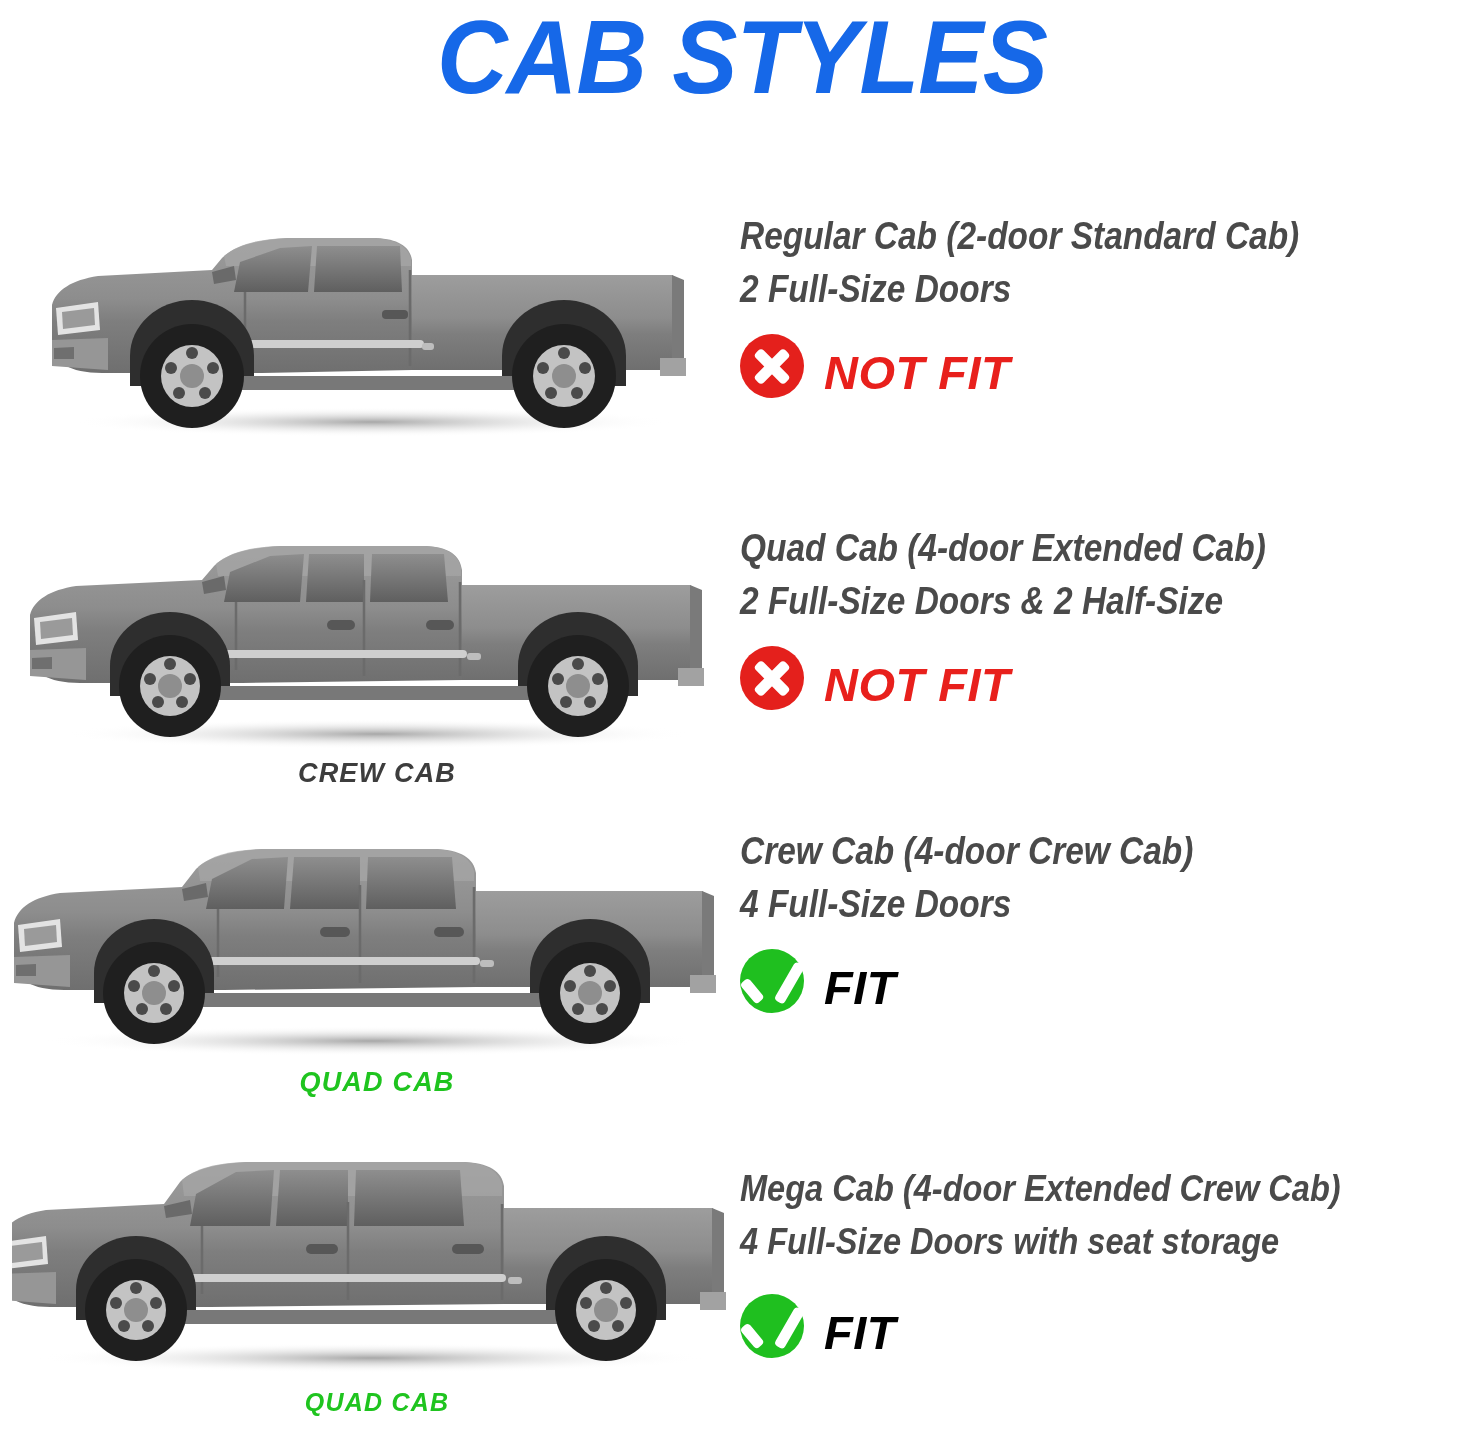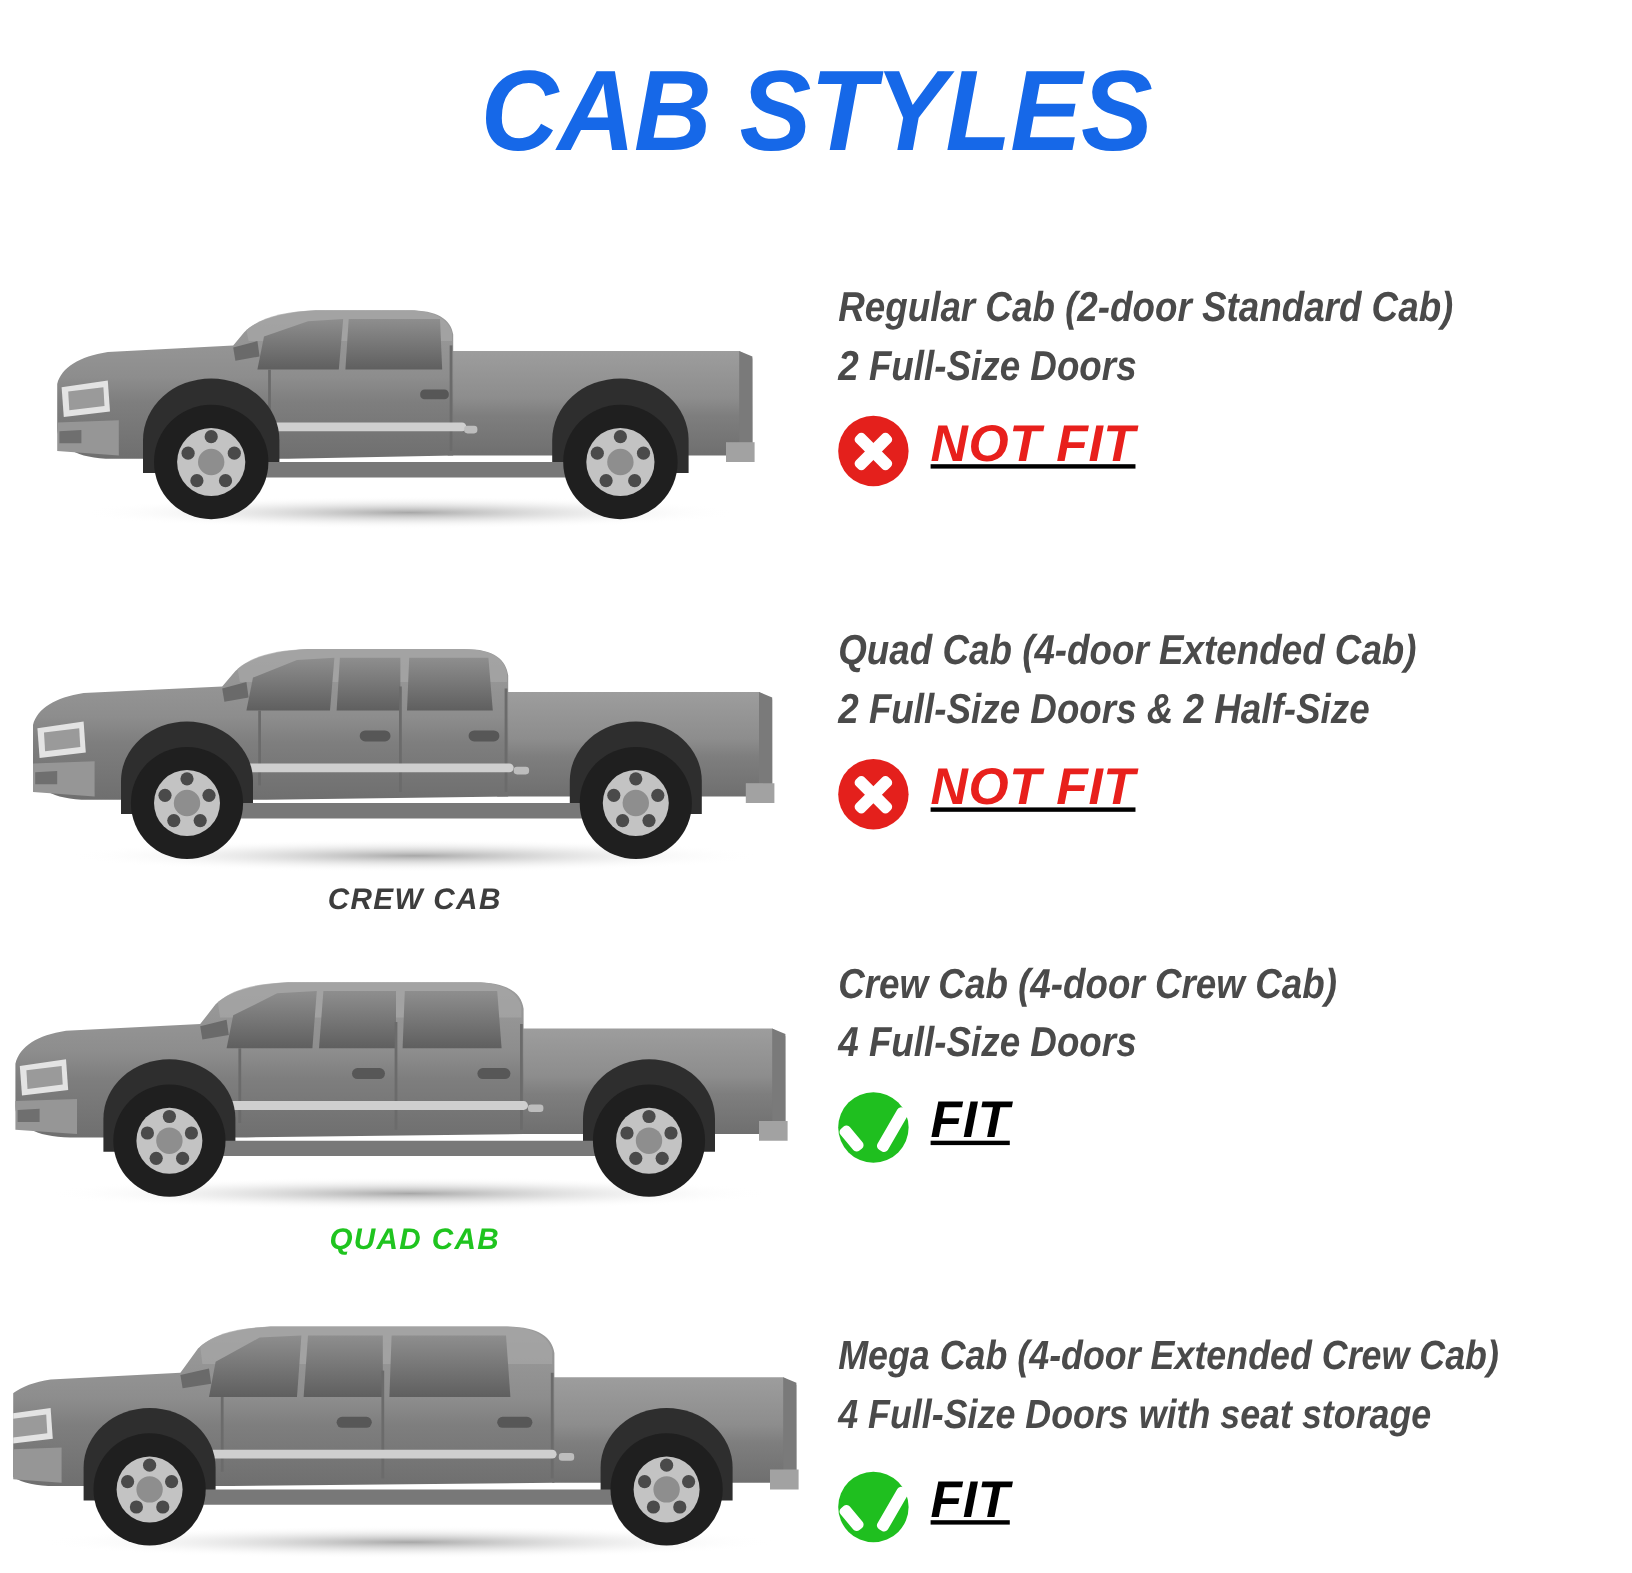--- a/index.html
+++ b/index.html
@@ -8,21 +8,20 @@
     height: 1430px;
     background: #ffffff;
     font-family: "Liberation Sans", sans-serif;
     overflow: hidden;
   }
   .page {
     position: relative;
     width: 1484px;
     height: 1128px;
     background: #ffffff;
-    margin-top: 44px;
   }
 
   
   .title {
     position: absolute;
     top: 2px;
     left: 0;
     width: 1484px;
     text-align: center;
     font-size: 104px;
@@ -78,21 +77,21 @@
     font-family: "Liberation Sans", sans-serif;
   }
   .cab-label.green { color: #1fc41f; }
   .row.r2 .cab-label { top: 268px; }
   .row.r3 .cab-label { top: 272px; }
   .row.r4 .cab-label { top: 278px; font-size: 25px; }
 
   
   .info {
     position: absolute;
-    left: 762px;
+    left: 740px;
     top: 30px;
     width: 716px;
   }
   .row.r2 .info { top: 32px; }
   .row.r3 .info { top: 30px; }
   .row.r4 .info { top: 52px; }
 
   .info-line {
     font-size: 38px;
     line-height: 53px;
@@ -101,23 +100,22 @@
     color: #4a4a4a;
     font-family: "Liberation Sans", sans-serif;
     white-space: nowrap;
     transform: scaleX(0.88);
     transform-origin: left center;
   }
   .row.r4 .info-line { font-size: 37px; }
 
   .verdict {
     display: flex;
-    align-items: flex-start;
+    align-items: flex-end;
     margin-top: 18px;
-    text-decoration: underline;
   }
   .row.r4 .verdict { margin-top: 26px; }
 
   .badge {
     width: 64px;
     height: 64px;
     border-radius: 50%;
     position: relative;
     flex: 0 0 auto;
   }

